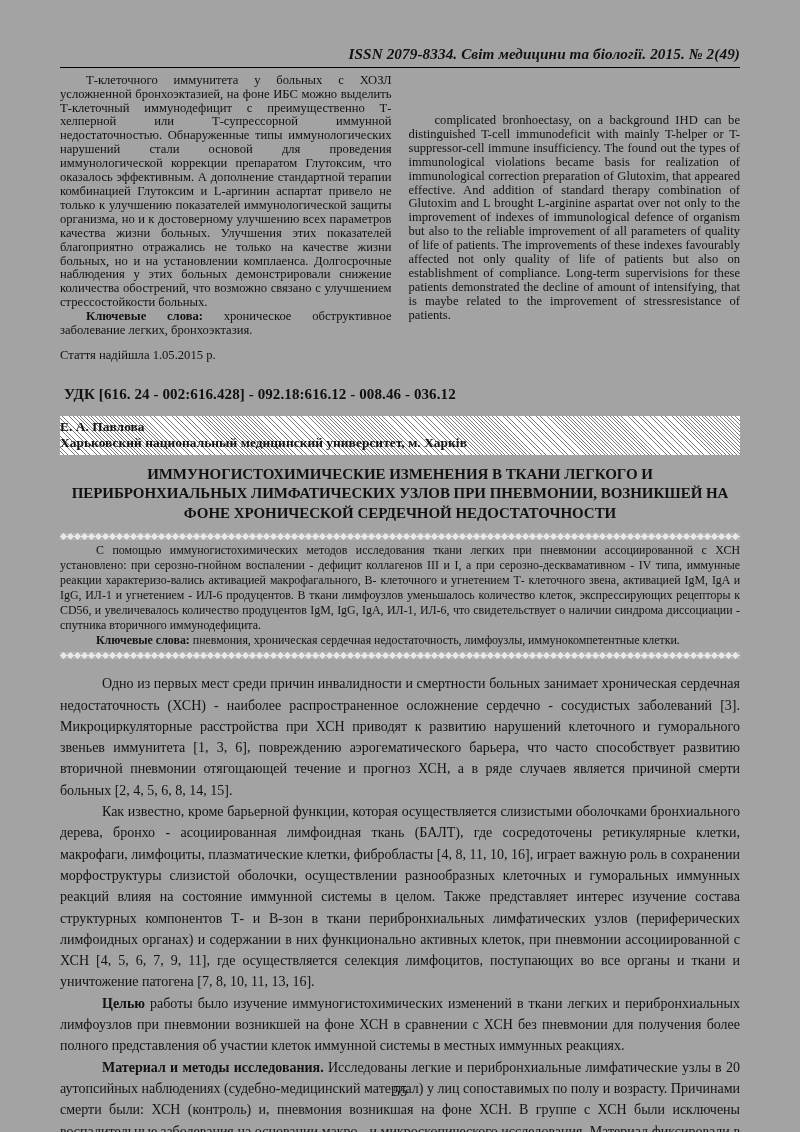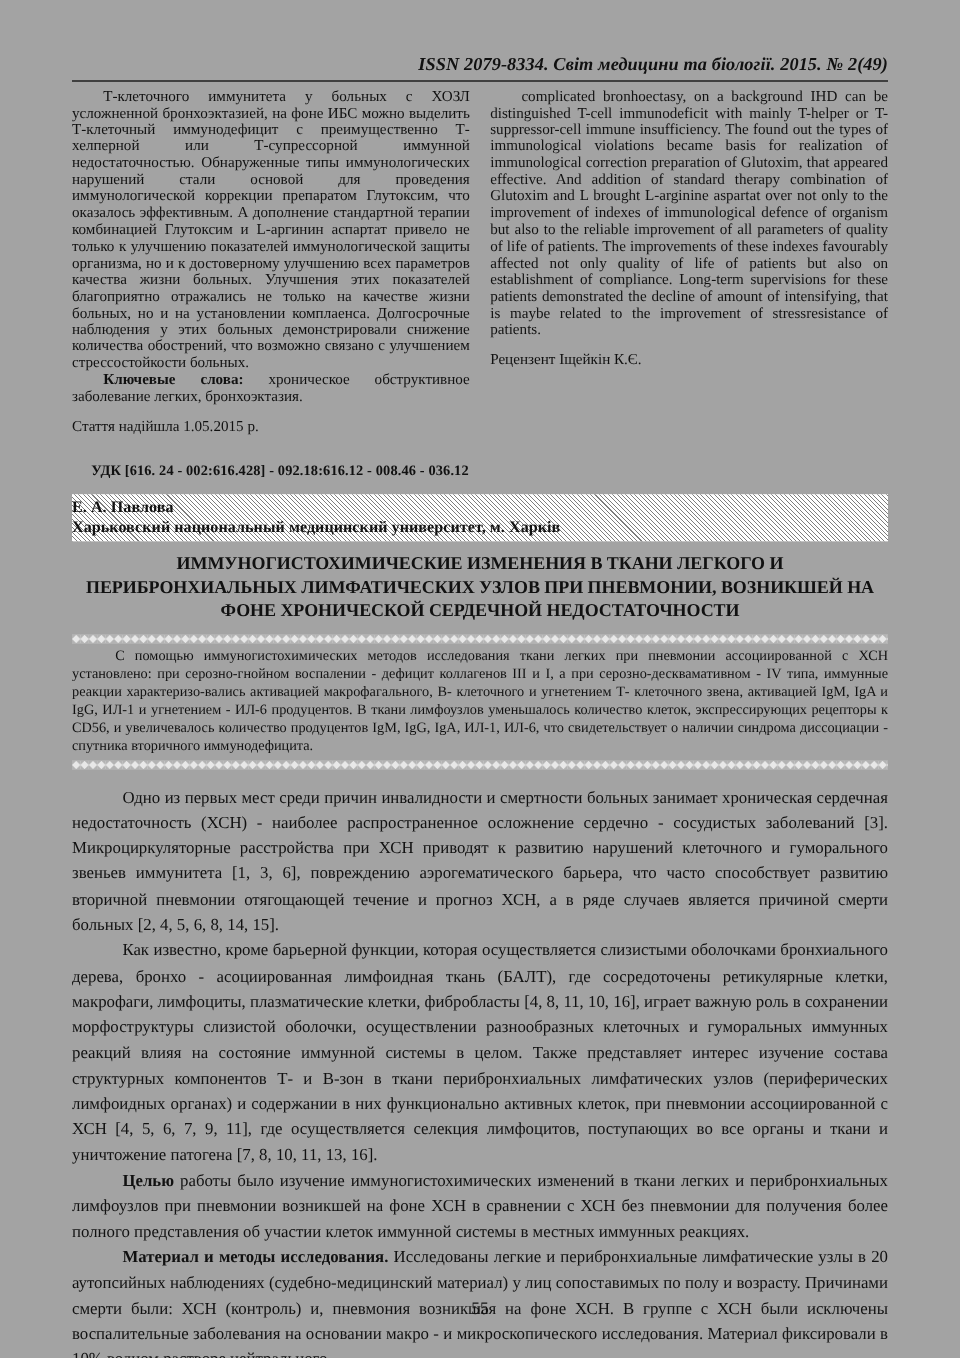--- a/index.html
+++ b/index.html
@@ -32,21 +32,21 @@
   .head-rule {
     border: 0;
     border-top: 1.6px solid #000;
     margin: 2px 0 6px 0;
   }
 
   
   .columns {
     display: flex;
     gap: 17px;
-    align-items: flex-start;
+    align-items: center;
   }
   .col {
     flex: 1 1 0;
     min-width: 0;
   }
   .col p {
     margin: 0;
     text-align: justify;
     text-justify: inter-word;
     font-size: 12.6px;
@@ -58,23 +58,23 @@
   .sig {
     margin: 0;
     text-align: right;
     font-size: 11.6px;
     line-height: 14px;
     padding-top: 11px;
   }
 
   
   .udc {
-    margin: 22px 0 0 16px;
+    margin: 22px 0 0 4px;
     font-weight: bold;
-    font-size: 12px;
+    font-size: 15px;
     line-height: 1.2;
     letter-spacing: 0.1px;
   }
 
   
   .author-band {
     margin-top: 13px;
     padding: 3px 0 4px 0;
     background-color: #fefefe;
     background-image: repeating-linear-gradient(
@@ -155,38 +155,38 @@
   <div class="columns">
 
     <div class="col">
       <p class="indent">Т-клеточного иммунитета у больных с ХОЗЛ усложненной бронхоэктазией, на фоне ИБС можно выделить Т-клеточный иммунодефицит с преимущественно Т-хелперной или Т-супрессорной иммунной недостаточностью. Обнаруженные типы иммунологических нарушений стали основой для проведения иммунологической коррекции препаратом Глутоксим, что оказалось эффективным. А дополнение стандартной терапии комбинацией Глутоксим и L-аргинин аспартат привело не только к улучшению показателей иммунологической защиты организма, но и к достоверному улучшению всех параметров качества жизни больных. Улучшения этих показателей благоприятно отражались не только на качестве жизни больных, но и на установлении комплаенса. Долгосрочные наблюдения у этих больных демонстрировали снижение количества обострений, что возможно связано с улучшением стрессостойкости больных.</p>
       <p class="indent"><span class="kw">Ключевые слова:</span><span> хроническое обструктивное заболевание легких, бронхоэктазия.</span></p>
       <p class="sig">Стаття надійшла 1.05.2015 р.</p>
     </div>
 
     <div class="col">
       <p class="indent">complicated bronhoectasy, on a background IHD can be distinguished T-cell immunodeficit with mainly T-helper or T-suppressor-cell immune insufficiency. The found out the types of immunological violations became basis for realization of immunological correction preparation of Glutoxim, that appeared effective. And addition of standard therapy combination of Glutoxim and L brought L-arginine aspartat over not only to the improvement of indexes of immunological defence of organism but also to the reliable improvement of all parameters of quality of life of patients. The improvements of these indexes favourably affected not only quality of life of patients but also on establishment of compliance. Long-term supervisions for these patients demonstrated the decline of amount of intensifying, that is maybe related to the improvement of stressresistance of patients.</p>
-      <p class="sig">Рецензент Іщейкін К.Є.</p>
     </div>
 
   </div>
 
   <p class="udc">УДК [616. 24 - 002:616.428] - 092.18:616.12 - 008.46 - 036.12</p>
 
   <div class="author-band">
     <div class="line">Е. А. Павлова</div>
     <div class="line">Харьковский национальный медицинский университет, м. Харків</div>
   </div>
 
   <h1 class="article-title">ИММУНОГИСТОХИМИЧЕСКИЕ ИЗМЕНЕНИЯ В ТКАНИ ЛЕГКОГО И ПЕРИБРОНХИАЛЬНЫХ ЛИМФАТИЧЕСКИХ УЗЛОВ ПРИ ПНЕВМОНИИ, ВОЗНИКШЕЙ НА ФОНЕ ХРОНИЧЕСКОЙ СЕРДЕЧНОЙ НЕДОСТАТОЧНОСТИ</h1>
 
   <div class="zigzag"></div>
 
   <div class="abstract">
     <p class="indent">С помощью иммуногистохимических методов исследования  ткани легких при пневмонии ассоциированной с ХСН установлено: при серозно-гнойном воспалении - дефицит коллагенов III и I, а при серозно-десквамативном - IV типа, иммунные реакции характеризо-вались активацией макрофагального, В- клеточного и угнетением Т- клеточного звена, активацией IgM, IgA и IgG, ИЛ-1 и угнетением - ИЛ-6 продуцентов. В ткани лимфоузлов уменьшалось количество клеток, экспрессирующих рецепторы к CD56, и увеличевалось количество продуцентов IgM, IgG, IgA, ИЛ-1, ИЛ-6, что свидетельствует о наличии синдрома диссоциации - спутника вторичного иммунодефицита.</p>
+    <p class="indent"><span class="kw">Ключевые слова:</span><span> пневмония, хроническая сердечная недостаточность, лимфоузлы, иммунокомпетентные клетки.</span></p>
   </div>
 
   <div class="zigzag bottom"></div>
 
   <div class="body">
     <p><span class="lead"></span><span>Одно из первых мест среди причин инвалидности и смертности больных занимает хроническая сердечная недостаточность (ХСН) - наиболее распространенное осложнение сердечно - сосудистых заболеваний [3]. Микроциркуляторные расстройства при ХСН приводят к развитию нарушений клеточного и гуморального звеньев иммунитета [1, 3, 6], повреждению аэрогематического барьера, что часто способствует развитию вторичной пневмонии отягощающей течение и прогноз ХСН, а в ряде случаев является  причиной смерти больных [2, 4, 5, 6, 8, 14, 15].</span></p>
     <p><span class="lead"></span><span>Как известно, кроме барьерной функции, которая осуществляется слизистыми оболочками бронхиального дерева, бронхо - асоциированная лимфоидная ткань (БАЛТ), где сосредоточены ретикулярные клетки, макрофаги, лимфоциты, плазматические клетки, фибробласты [4, 8, 11, 10, 16], играет важную роль в сохранении морфоструктуры слизистой оболочки, осуществлении разнообразных клеточных и гуморальных иммунных реакций влияя на состояние иммунной системы в целом. Также представляет интерес изучение состава структурных компонентов Т- и В-зон в ткани перибронхиальных лимфатических узлов (периферических лимфоидных органах) и содержании в них функционально активных клеток, при пневмонии ассоциированной с ХСН [4, 5, 6, 7, 9, 11], где осуществляется селекция лимфоцитов, поступающих во все органы и ткани и уничтожение патогена [7, 8, 10, 11, 13, 16].</span></p>
     <p><span class="lead">Целью</span><span> работы было изучение иммуногистохимических изменений в ткани легких и перибронхиальных лимфоузлов при пневмонии возникшей на фоне ХСН в сравнении с ХСН без пневмонии для получения более полного представления об участии клеток иммунной системы в местных иммунных реакциях.</span></p>
     <p><span class="lead">Материал и методы исследования.</span><span> Исследованы легкие и перибронхиальные лимфатические узлы в 20 аутопсийных наблюдениях (судебно-медицинский материал) у лиц сопоставимых по полу и возрасту. Причинами смерти были: ХСН (контроль) и, пневмония возникшая на фоне ХСН. В группе с ХСН были исключены воспалительные заболевания на основании макро - и микроскопического исследования. Материал фиксировали в 10% водном растворе нейтрального</span></p>
   </div>

